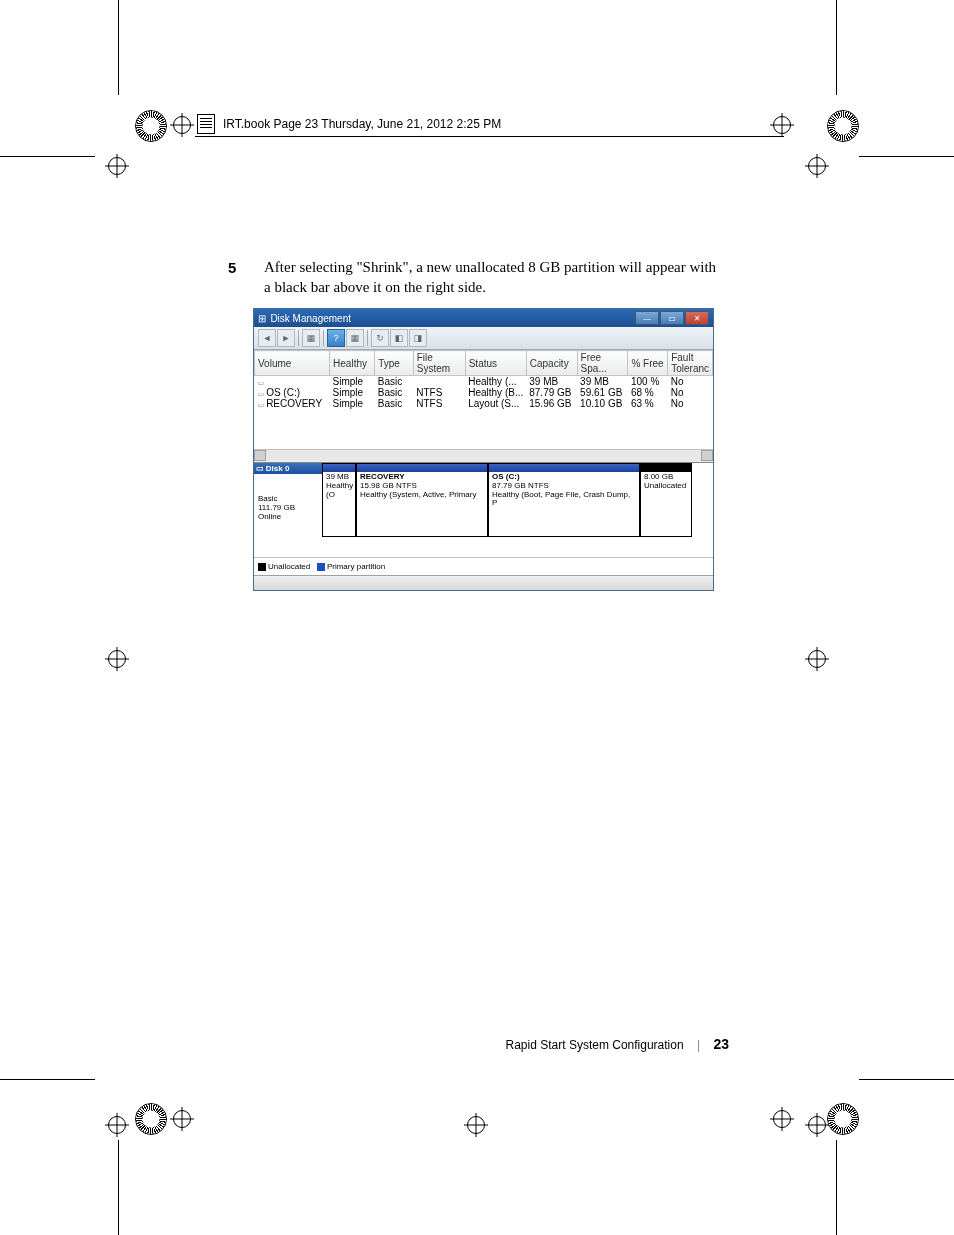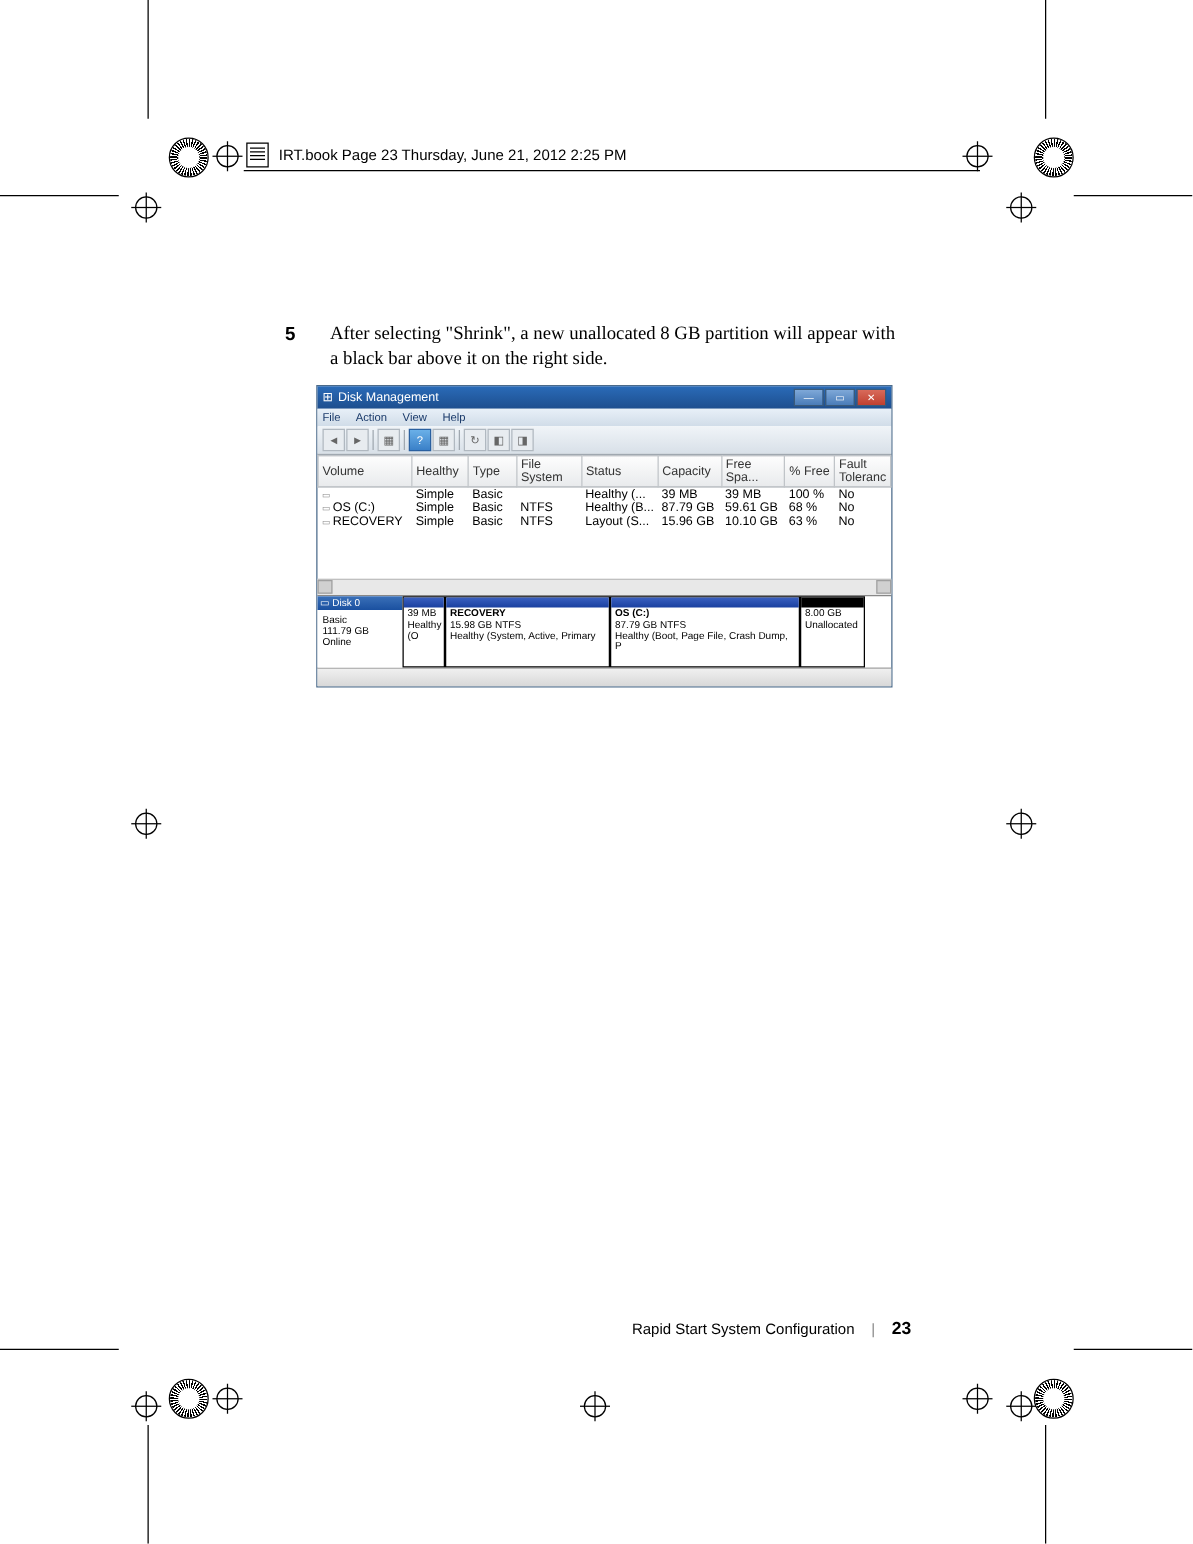--- a/index.html
+++ b/index.html
@@ -46,34 +46,34 @@
   .volume-table th { background: linear-gradient(#fdfdfd, #e8eaec); border: 1px solid #c0c4c8; padding: 1px 3px; text-align: left; font-weight: normal; color: #333; }
   .volume-table td { padding: 0 3px; color: #000; white-space: nowrap; }
   .volume-table td:first-child::before { content:"▭"; color:#888; margin-right:2px; font-size:7px;}
   .volpad { height: 40px; }
   .hscroll { height:12px; background:#e8e8e8; border-top:1px solid #c0c0c0; position:relative;}
   .hscroll::before, .hscroll::after { content:""; position:absolute; top:0; width:12px; height:11px; background:#d0d0d0; border:1px solid #a0a0a0; box-sizing:border-box;}
   .hscroll::before{left:0;} .hscroll::after{right:0;}
   
   .diskpanel { display: flex; border-top: 1px solid #888; margin-top:0; }
   .diskinfo { width: 60px; padding: 4px 4px 16px 4px; font-size: 8px; background:#fff; }
-  .disklabel { background: linear-gradient(#3a70b8, #1a50a0); color:#fff; padding:1px 2px; margin:-4px -4px 3px -4px; font-size:8px;}
+  .disklabel { background: linear-gradient(#3a70b8, #1a50a0); color:#fff; padding:1px 2px; margin:-4px -4px 20px -4px; font-size:8px;font-weight:bold;}
   .parts { display: flex; flex: 1; }
   .part { border: 1px solid #000; margin: 0; background:#fff;}
   .partbar { height: 8px; background: linear-gradient(#3a60c0, #1a40a0); }
   .partbar.unalloc { background: #000; }
   .parttext { padding: 1px 3px; font-size: 8px; line-height: 1.1; }
   .parttext b { font-weight: bold; }
   
   .legend { padding: 4px; font-size: 8px; border-top:1px solid #c0c0c0; margin-top:20px;}
   .legend .sw { display:inline-block; width:8px; height:8px; vertical-align:middle; margin-right:2px;}
   .statusstrip { height:14px; background:linear-gradient(#f0f0f0,#d8d8d8); border-top:1px solid #a0a0a0;}
   
   
-  .footer { position: absolute; bottom: 165px; right: 225px; width: 400px; text-align: right; font-size: 12px; font-family: Arial, sans-serif; }
+  .footer { position: absolute; bottom: 183px; right: 225px; width: 400px; text-align: right; font-size: 12px; font-family: Arial, sans-serif; }
   .footer .sep { margin: 0 10px; color: #888; }
   .footer .pnum { font-weight: bold; font-size: 14px; }
 </style>
 </head>
 <body>
 
 <div class="crop-mark" style="left:0; top:156px; width:95px;">
     <div class="cm-line-h" style="left:0;right:0;top:0;"></div>
   </div>
 <div class="crop-mark" style="left:118px; top:0; height:95px;">
@@ -159,26 +159,20 @@
 </div>
 
 <div class="screenshot">
   <div class="titlebar">
     <span style="margin-right:4px;">⊞</span>
     <span>Disk Management</span>
     <span class="spacer"></span>
     <span class="winbtn">—</span>
     <span class="winbtn">▭</span>
     <span class="winbtn close">✕</span>
-  </div>
-  <div class="menubar">
-    <span>File</span>
-    <span>Action</span>
-    <span>View</span>
-    <span>Help</span>
   </div>
   <div class="toolbar">
     <span class="tbtn">◄</span>
     <span class="tbtn">►</span>
     <span class="tsep"></span>
     <span class="tbtn">▦</span>
     <span class="tsep"></span>
     <span class="tbtn hl">?</span>
     <span class="tbtn">▦</span>
     <span class="tsep"></span>
@@ -259,20 +253,25 @@
           <div class="partbar"></div>
           <div class="parttext"><b>OS  (C:)</b><br>87.79 GB NTFS<br>Healthy (Boot, Page File, Crash Dump, P</div>
         </div>
         <div class="part" style="width: 50px;">
           <div class="partbar unalloc"></div>
           <div class="parttext">8.00 GB<br>Unallocated</div>
         </div>
       </div>
   </div>
 
+  <div class="legend">
+    <span class="sw" style="background:#000;"></span><span>Unallocated</span>
+    &nbsp;
+    <span class="sw" style="background:#1a50c0;"></span><span>Primary partition</span>
+  </div>
   <div class="statusstrip"></div>
 </div>
 
 <div class="footer">
   <span>Rapid Start System Configuration</span>
   <span class="sep">|</span>
   <span class="pnum">23</span>
 </div>
 
 </body></html>

